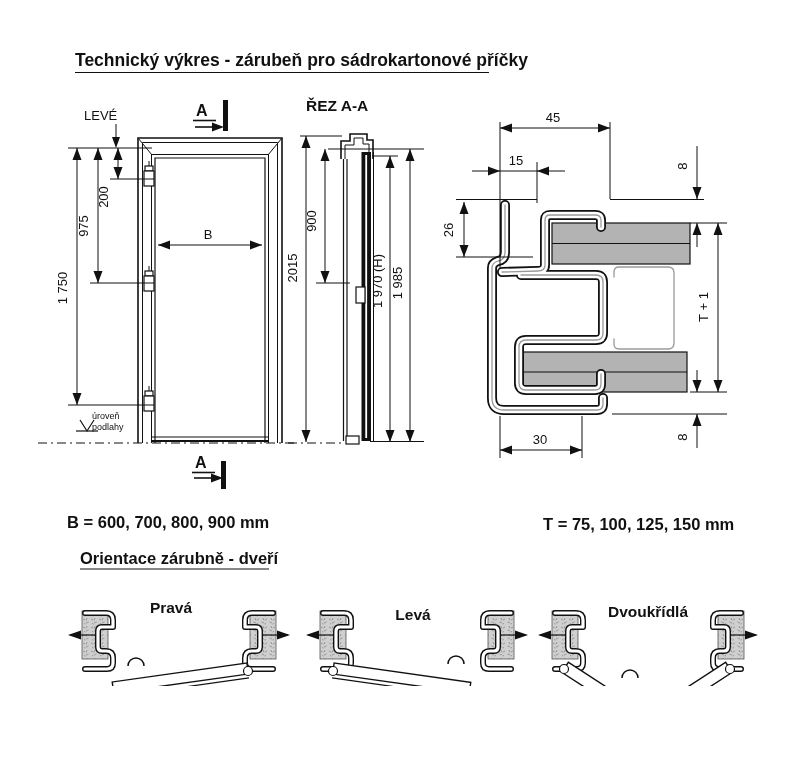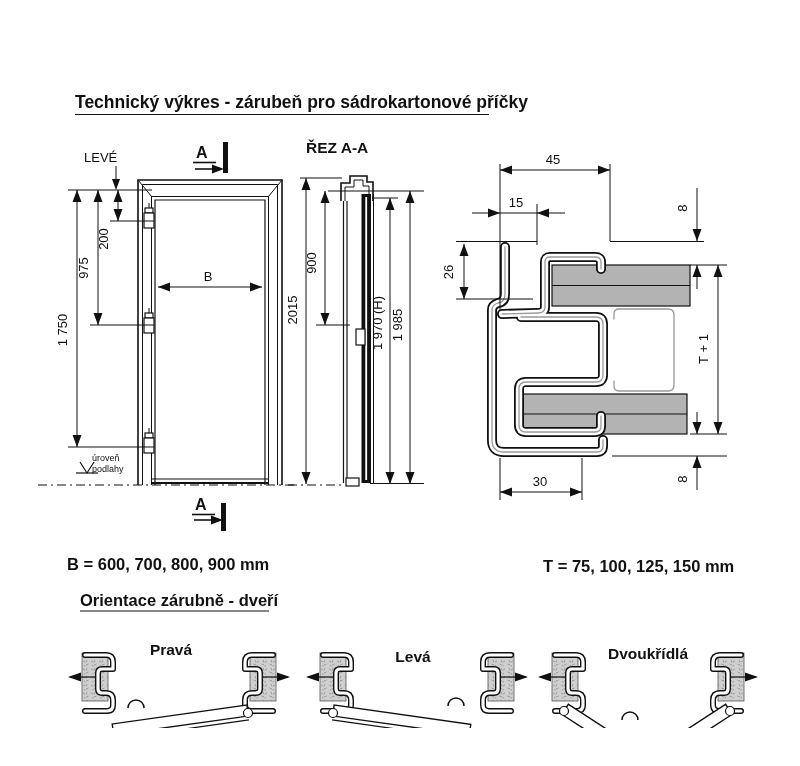--- a/index.html
+++ b/index.html
@@ -1,17 +1,17 @@
 <!DOCTYPE html>
 <html><head>
 <meta charset="utf-8">
 <style>
   html,body{margin:0;padding:0;background:#fff;}
   .page{position:relative;width:800px;height:686px;background:#ffffff;overflow:hidden;
-        font-family:"Liberation Sans",sans-serif;margin-top:42px;}
+        font-family:"Liberation Sans",sans-serif;}
   svg text{font-family:"Liberation Sans","DejaVu Sans",sans-serif;fill:#111;}
   .t-title{font-size:17.5px;font-weight:bold;}
   .t-note{font-size:16.5px;font-weight:bold;}
   .t-head{font-size:16.5px;font-weight:bold;}
   .t-sec{font-size:15.5px;font-weight:bold;}
   .t-var{font-size:15.5px;font-weight:bold;}
   .t-dim{font-size:13px;}
   .t-sm{font-size:9px;}
   .t-A{font-size:16px;font-weight:bold;}
   .ln{stroke:#111;stroke-width:1;fill:none;}

